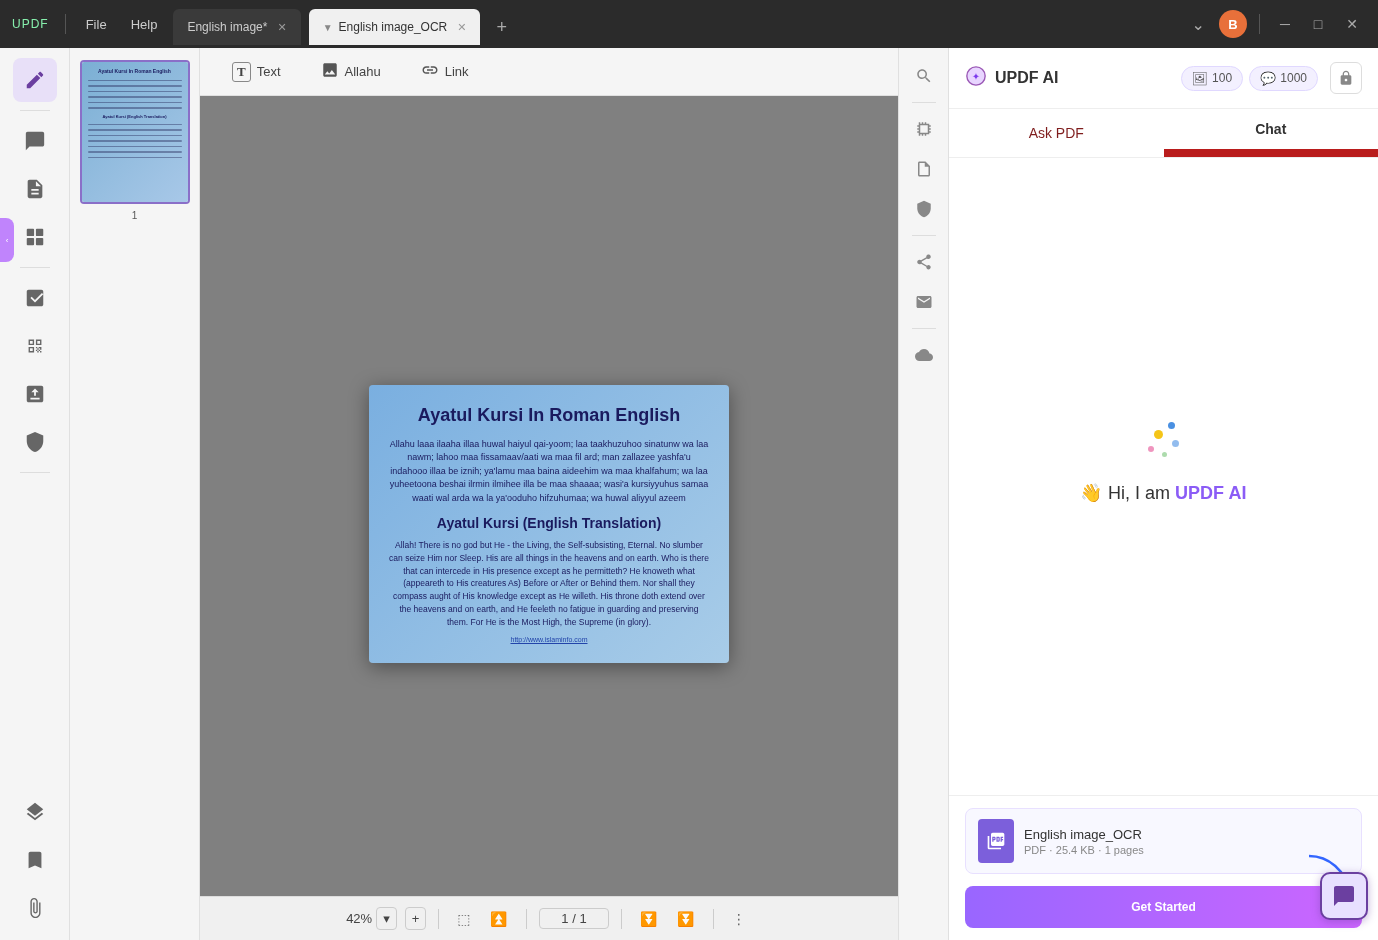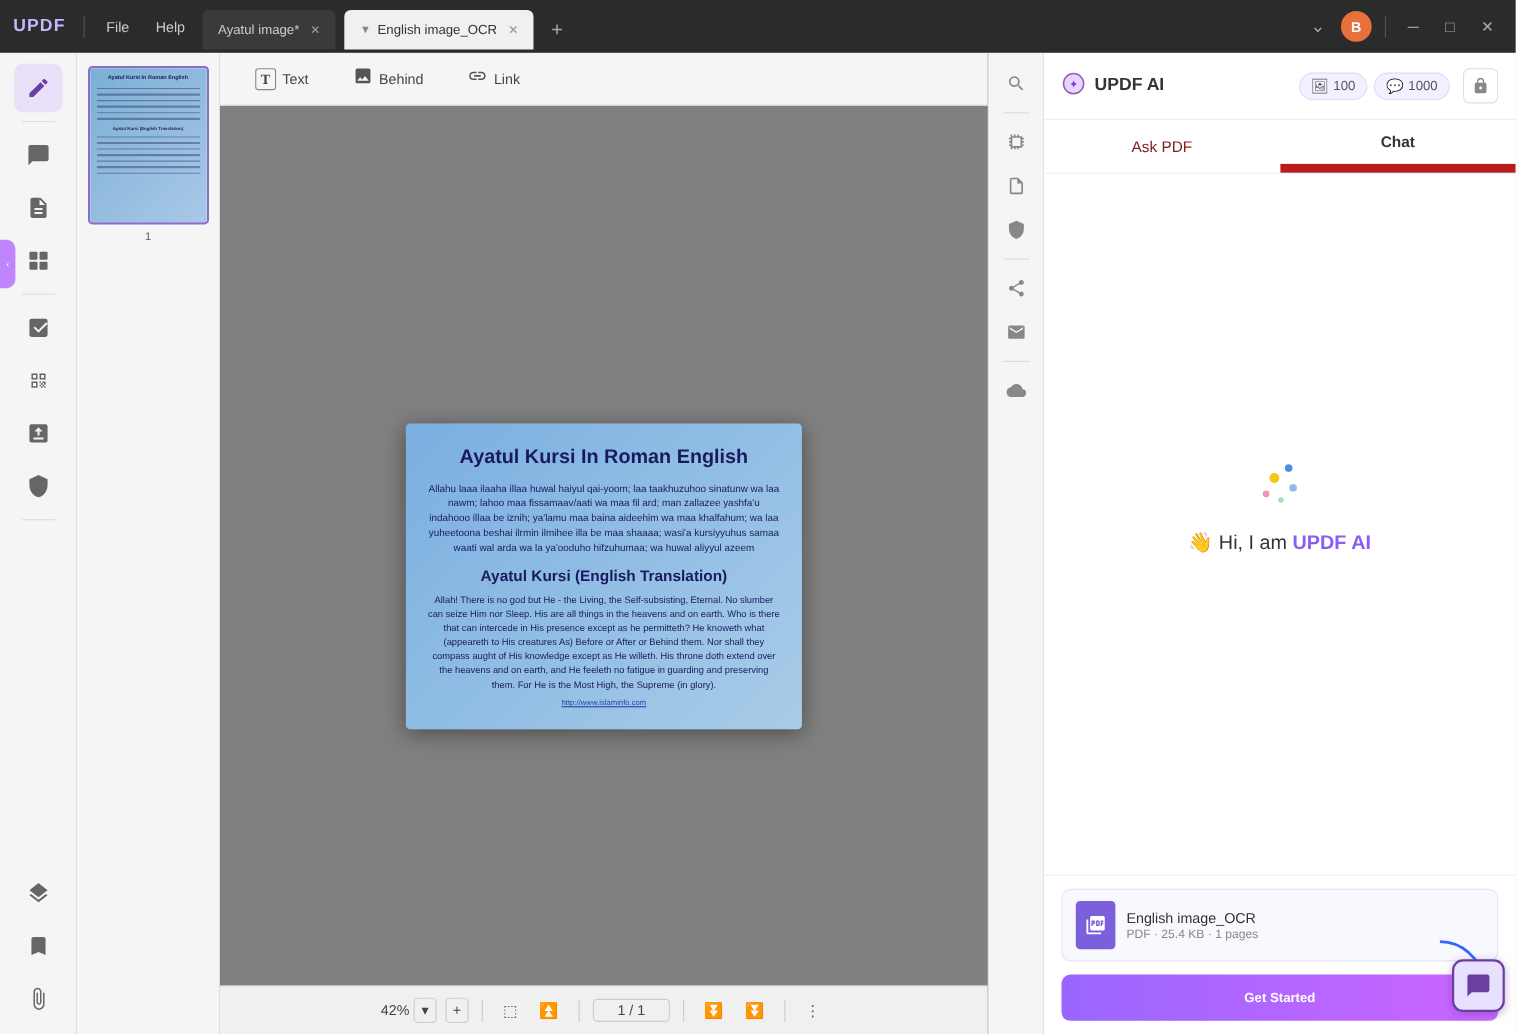--- a/index.html
+++ b/index.html
@@ -1,20 +1,20 @@
 <!DOCTYPE html>
 <html><head>
   <meta charset="utf-8">
   <style>
     * { box-sizing: border-box; margin: 0; padding: 0; }
     body { font-family: -apple-system, BlinkMacSystemFont, 'Segoe UI', sans-serif; background: #f0f0f0; width: 1378px; height: 940px; overflow: hidden; display: flex; flex-direction: column; }
 
     
     .title-bar { height: 48px; background: #2b2b2b; display: flex; align-items: center; padding: 0 12px; gap: 8px; flex-shrink: 0; }
-    .title-bar-logo { color: #c4b5fd; font-weight: bold; font-size: 16px; letter-spacing: 1px; margin-right: 4px; }
+    .title-bar-logo { color: #86efac; font-weight: normal; font-size: 12px; letter-spacing: 1px; margin-right: 4px; }
     .title-bar-divider { width: 1px; height: 20px; background: #555; margin: 0 4px; }
     .title-bar-btn { color: #ccc; font-size: 13px; padding: 4px 8px; cursor: pointer; background: none; border: none; }
     .tab { display: flex; align-items: center; gap: 6px; background: #3a3a3a; border-radius: 6px 6px 0 0; padding: 6px 14px; color: #ccc; font-size: 12px; cursor: pointer; height: 36px; margin-top: 6px; }
     .tab.active { background: #f0f0f0; color: #333; }
     .tab-close { font-size: 11px; color: #999; cursor: pointer; margin-left: 4px; }
     .tab-inactive { background: #3a3a3a; color: #ccc; }
     .tab-add { background: none; border: none; color: #aaa; font-size: 18px; cursor: pointer; margin-top: 6px; padding: 4px 8px; }
     .title-bar-spacer { flex: 1; }
     .title-bar-controls { display: flex; align-items: center; gap: 8px; margin-left: auto; }
     .title-bar-icon-btn { background: none; border: none; color: #aaa; cursor: pointer; font-size: 16px; padding: 2px 6px; }
@@ -94,21 +94,21 @@
 </head>
 <body>
 
 <div class="title-bar">
   <span class="title-bar-logo">UPDF</span>
   <div class="title-bar-divider"></div>
   <button class="title-bar-btn">File</button>
   <button class="title-bar-btn">Help</button>
 
   <div class="tab tab-inactive">
-    <span>Ayatul image*</span>
+    <span>English image*</span>
     <span class="tab-close">✕</span>
   </div>
 
   <div class="tab active">
     <span style="font-size:10px; color:#888;">▼</span>
     <span>English image_OCR</span>
     <span class="tab-close">✕</span>
   </div>
 
   <button class="tab-add">+</button>
@@ -239,21 +239,21 @@
         <button class="pdf-tool-btn">
           <span class="pdf-tool-icon" style="font-weight:bold; font-family:serif; border:1.5px solid #888; padding:1px 4px; border-radius:3px; font-size:13px;">T</span>
           <span>Text</span>
         </button>
         <button class="pdf-tool-btn">
           <span class="pdf-tool-icon">
             <svg width="18" height="18" viewBox="0 0 24 24" fill="#555">
                 <path d="M21 19V5c0-1.1-.9-2-2-2H5c-1.1 0-2 .9-2 2v14c0 1.1.9 2 2 2h14c1.1 0 2-.9 2-2zM8.5 13.5l2.5 3.01L14.5 12l4.5 6H5l3.5-4.5z"></path>
               </svg>
           </span>
-          <span>Behind</span>
+          <span>Allahu</span>
         </button>
         <button class="pdf-tool-btn">
           <span class="pdf-tool-icon">
             <svg width="18" height="18" viewBox="0 0 24 24" fill="#555">
                 <path d="M3.9 12c0-1.71 1.39-3.1 3.1-3.1h4V7H7c-2.76 0-5 2.24-5 5s2.24 5 5 5h4v-1.9H7c-1.71 0-3.1-1.39-3.1-3.1zM8 13h8v-2H8v2zm9-6h-4v1.9h4c1.71 0 3.1 1.39 3.1 3.1s-1.39 3.1-3.1 3.1h-4V17h4c2.76 0 5-2.24 5-5s-2.24-5-5-5z"></path>
               </svg>
           </span>
           <span>Link</span>
         </button>
       </div>

